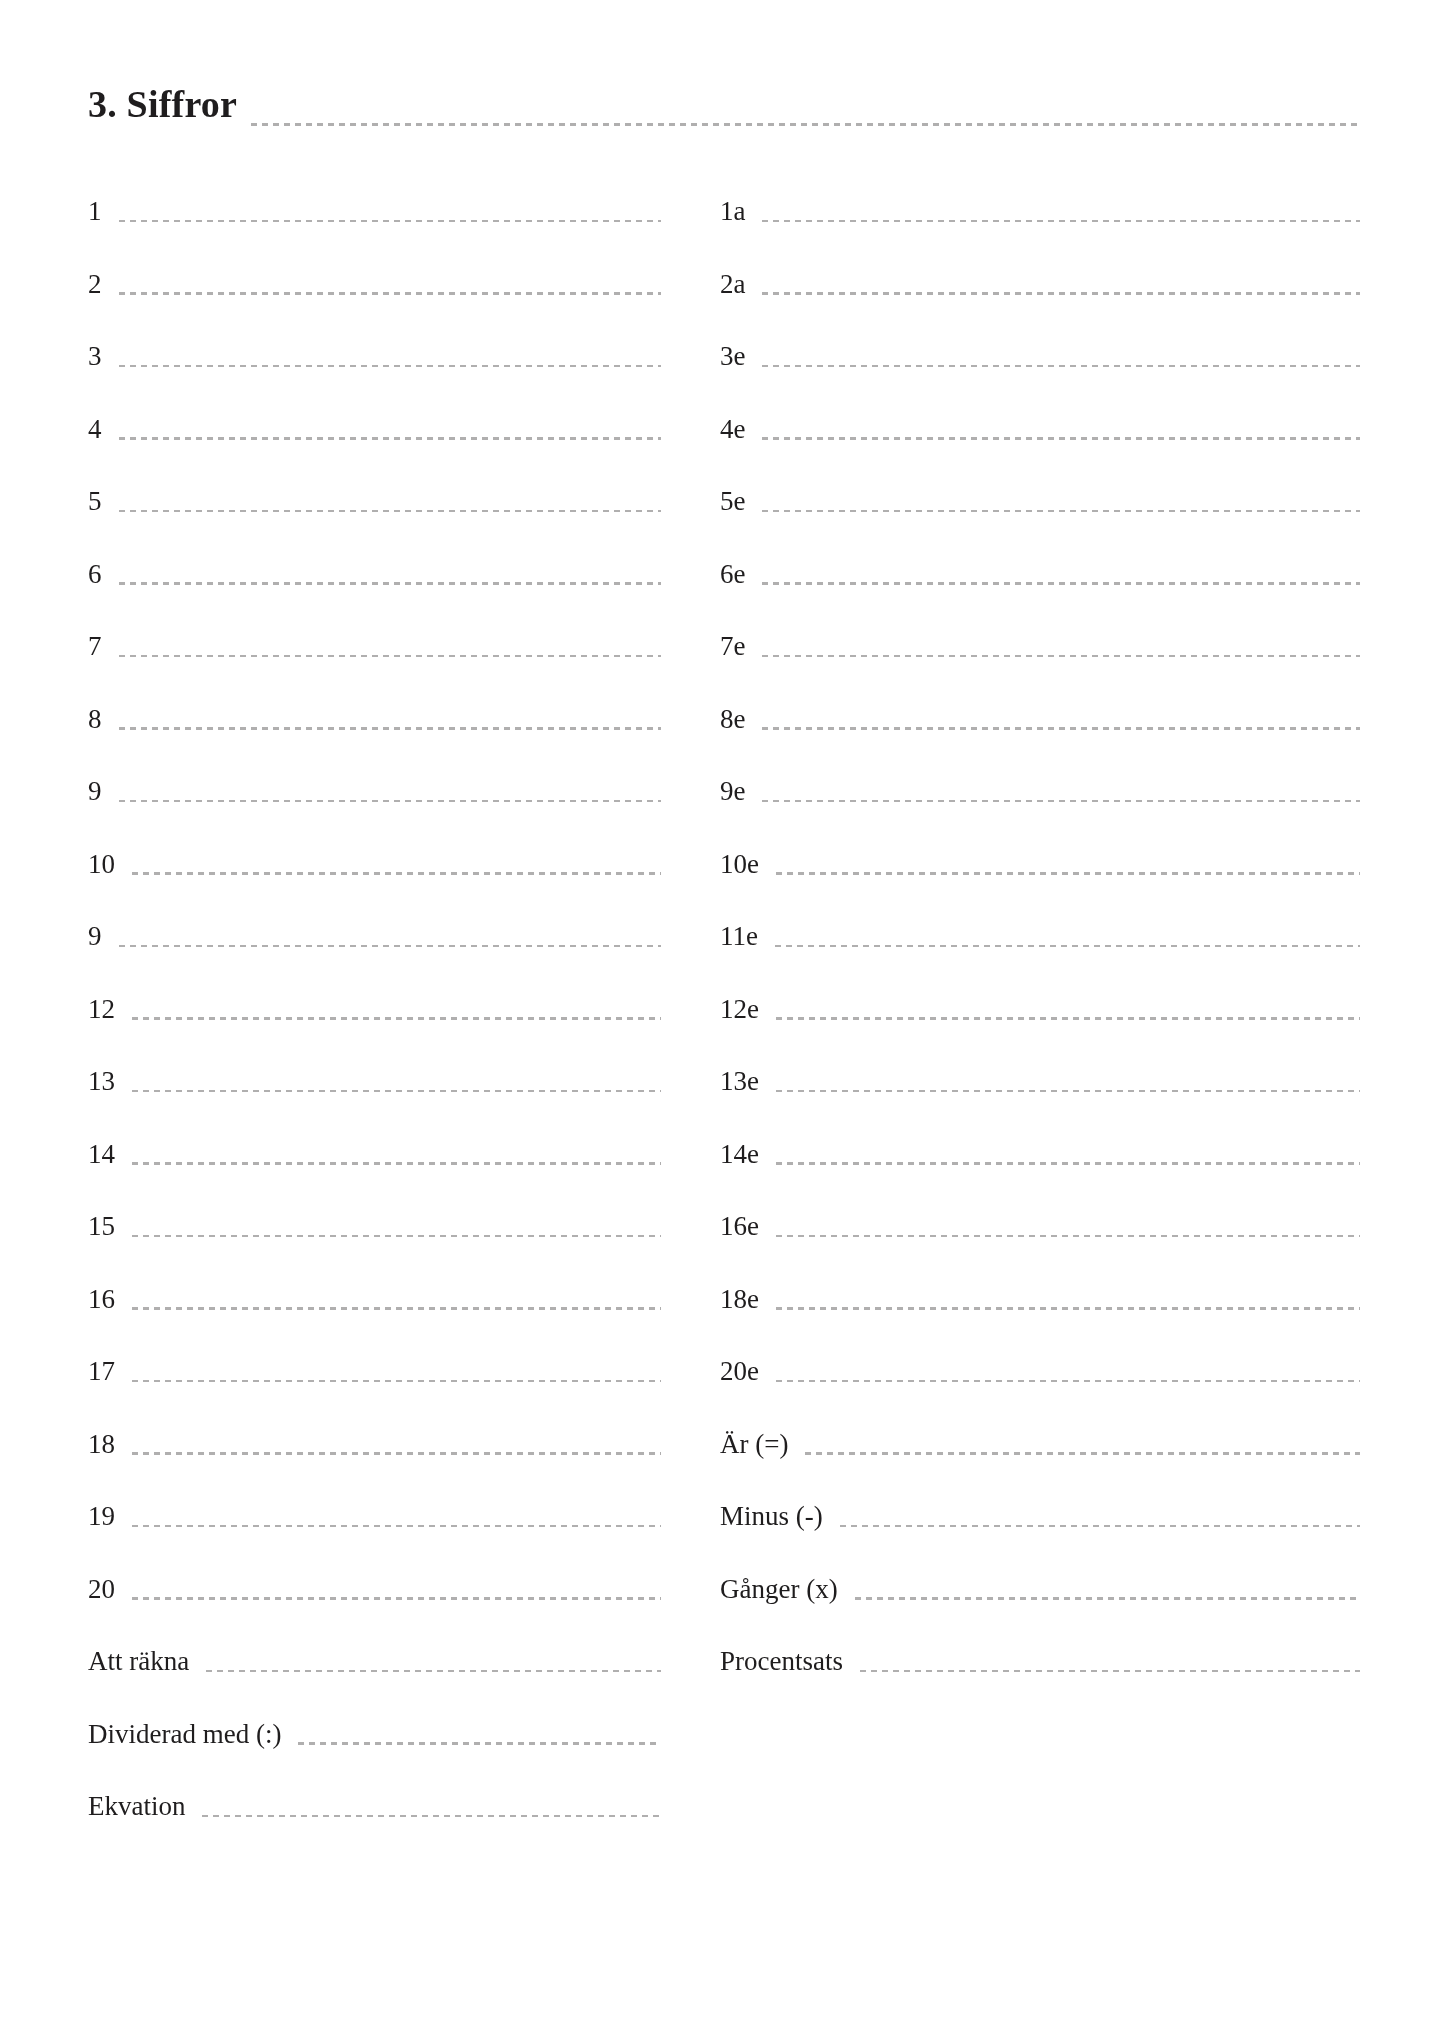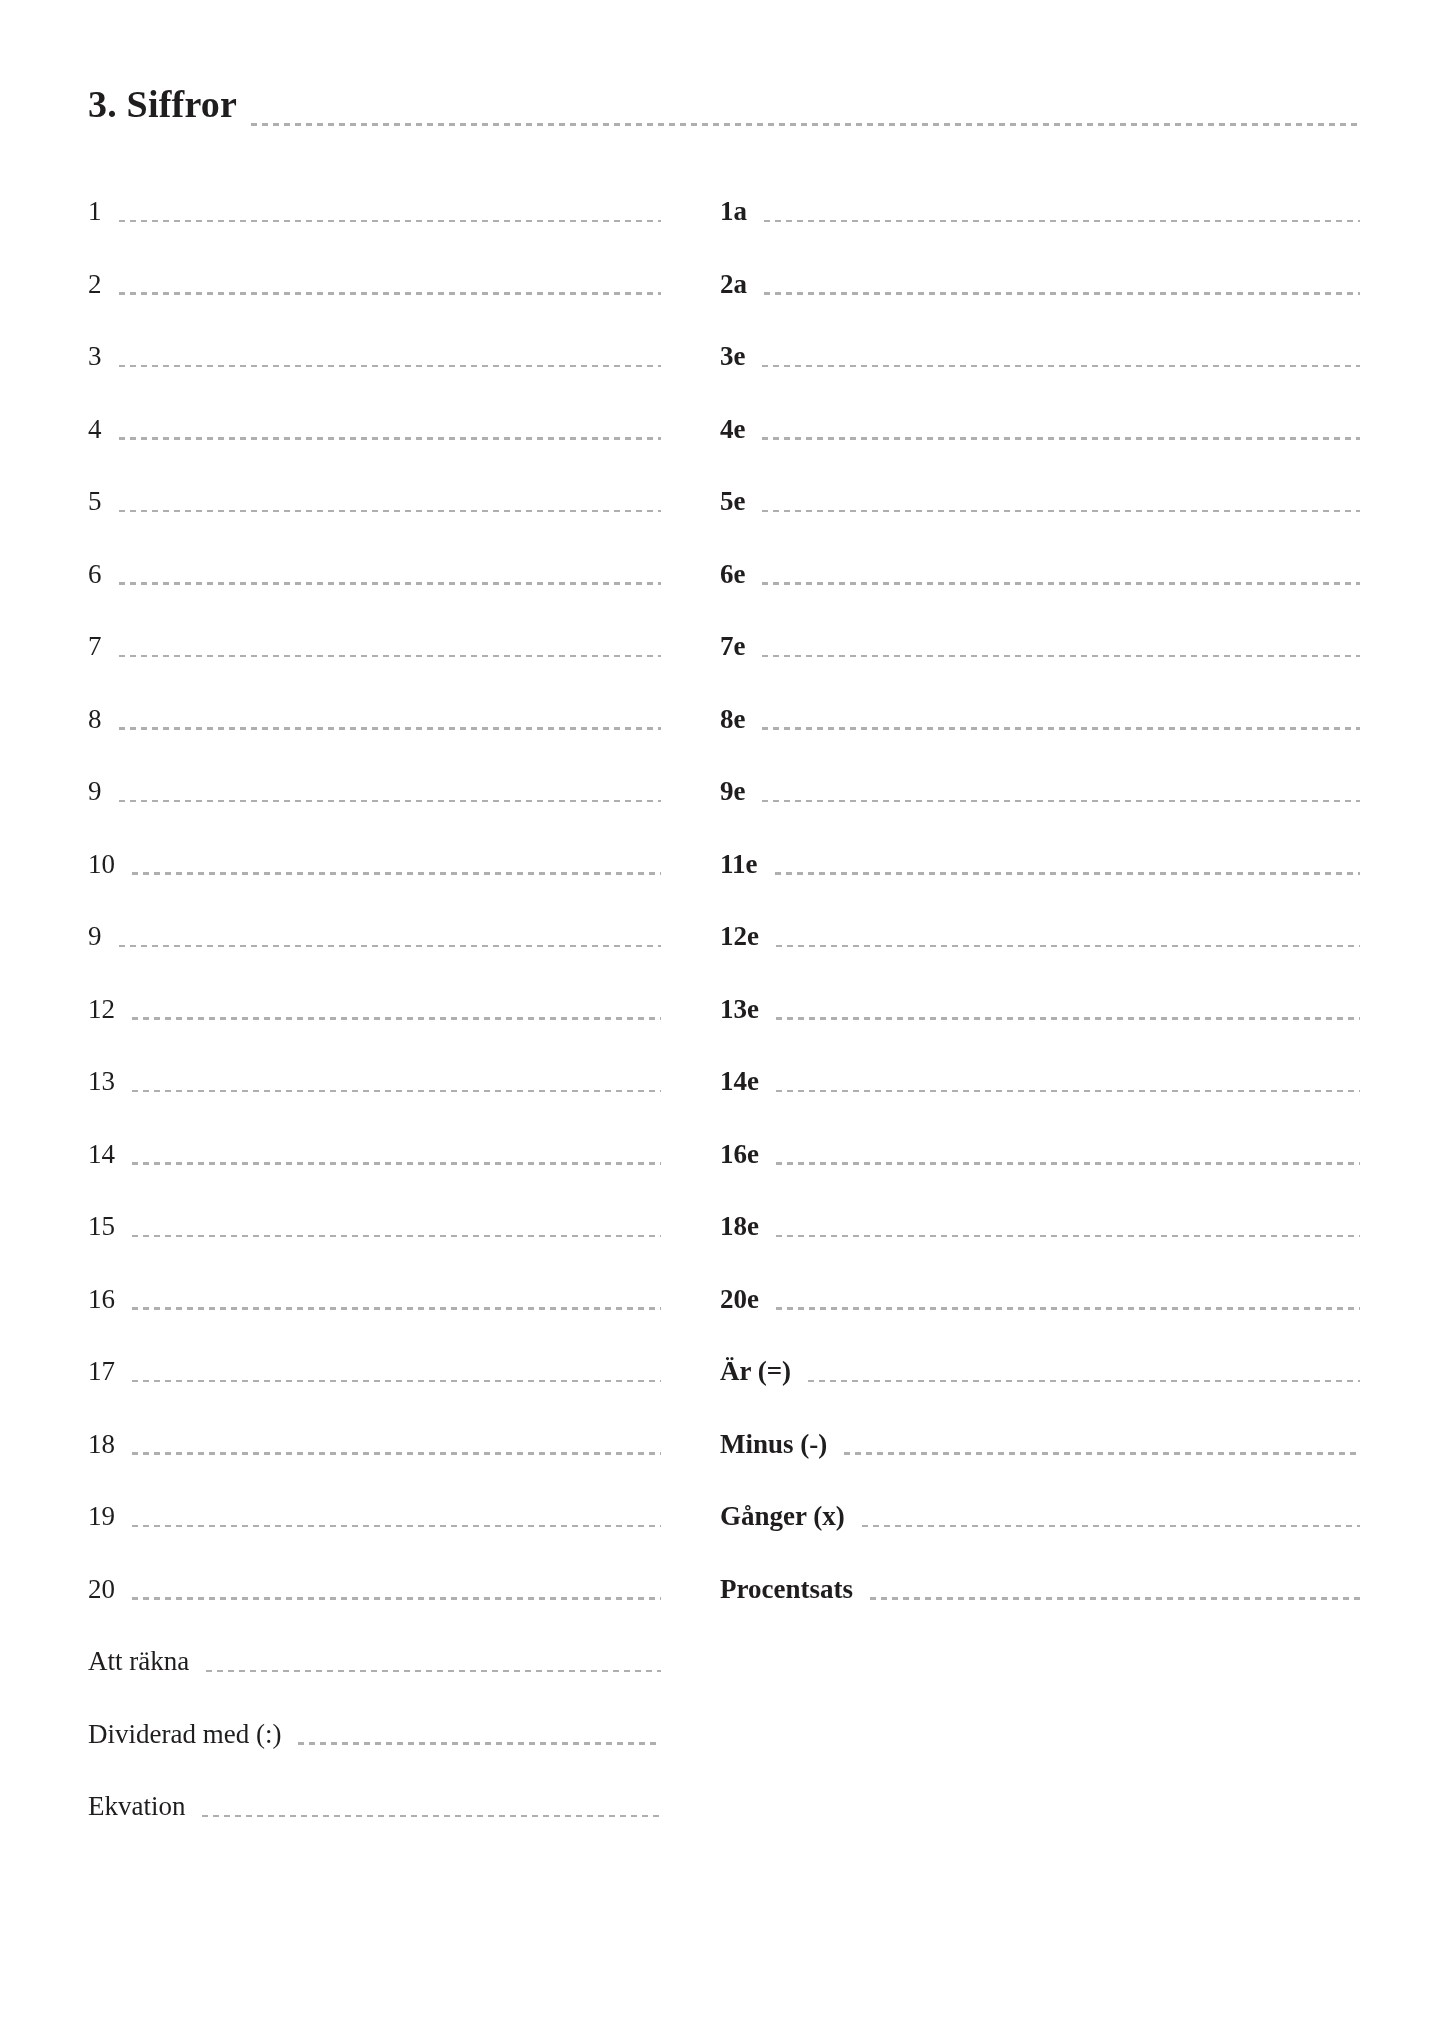--- a/index.html
+++ b/index.html
@@ -42,21 +42,21 @@
     top:9px;
   }
   
   .grid{
     display:flex;
     margin:68px 85px 0 88px;
     column-gap:59px;
   }
   .col{display:flex;flex-direction:column;}
   .col-left{width:573px;flex:0 0 573px;}
-  .col-right{flex:1 1 auto;font-weight:bold;}
+  .col-right{flex:1 1 auto;}
   .row{
     display:flex;
     align-items:baseline;
     height:72.5px;
   }
   .row .lbl{
     font-size:27px;
     line-height:34px;
     white-space:nowrap;
   }
@@ -234,20 +234,24 @@
   <div class="row">
     <span class="lbl">8e</span>
     <div class="leader"></div>
   </div>
 
   <div class="row">
     <span class="lbl">9e</span>
     <div class="leader"></div>
   </div>
 
+  <div class="row">
+    <span class="lbl">10e</span>
+    <div class="leader"></div>
+  </div>
 
   <div class="row">
     <span class="lbl">11e</span>
     <div class="leader"></div>
   </div>
 
   <div class="row">
     <span class="lbl">12e</span>
     <div class="leader"></div>
   </div>

